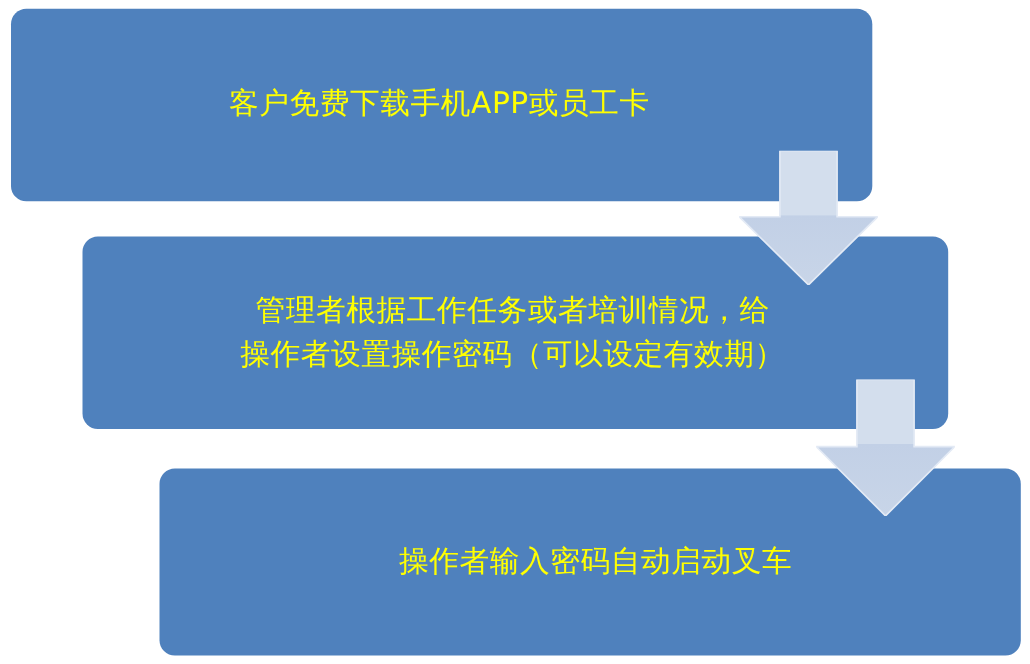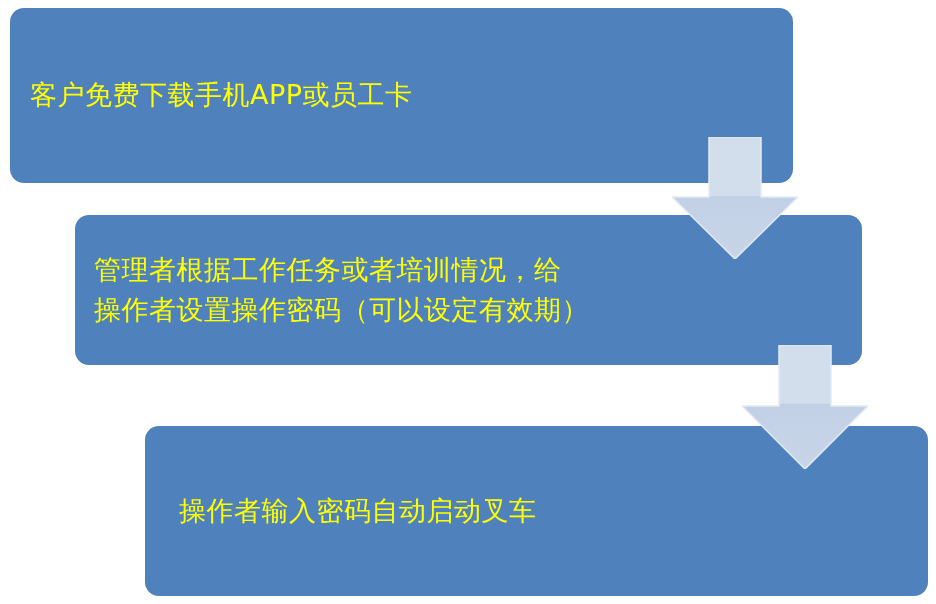--- a/index.html
+++ b/index.html
@@ -34,38 +34,39 @@
     z-index: 1;
   }
 
   .proc-box .box-text {
     color: #FFFF00;
     font-size: 27px;
     line-height: 1.42;
     white-space: pre-line;
     letter-spacing: 0.5px;
     font-weight: normal;
+    text-align: center;
   }
 
   
   #box-1 {
     left: 10px;
     top: 8px;
     width: 783px;
     height: 175px;
     padding-left: 20px;
     padding-right: 24px;
   }
 
   
   #box-2 {
     left: 75px;
     top: 215px;
     width: 787px;
-    height: 150px;
+    height: 175px;
     padding-left: 19px;
     padding-right: 24px;
   }
   #box-2 .box-text { line-height: 1.48; }
 
   
   #box-3 {
     left: 145px;
     top: 426px;
     width: 783px;

